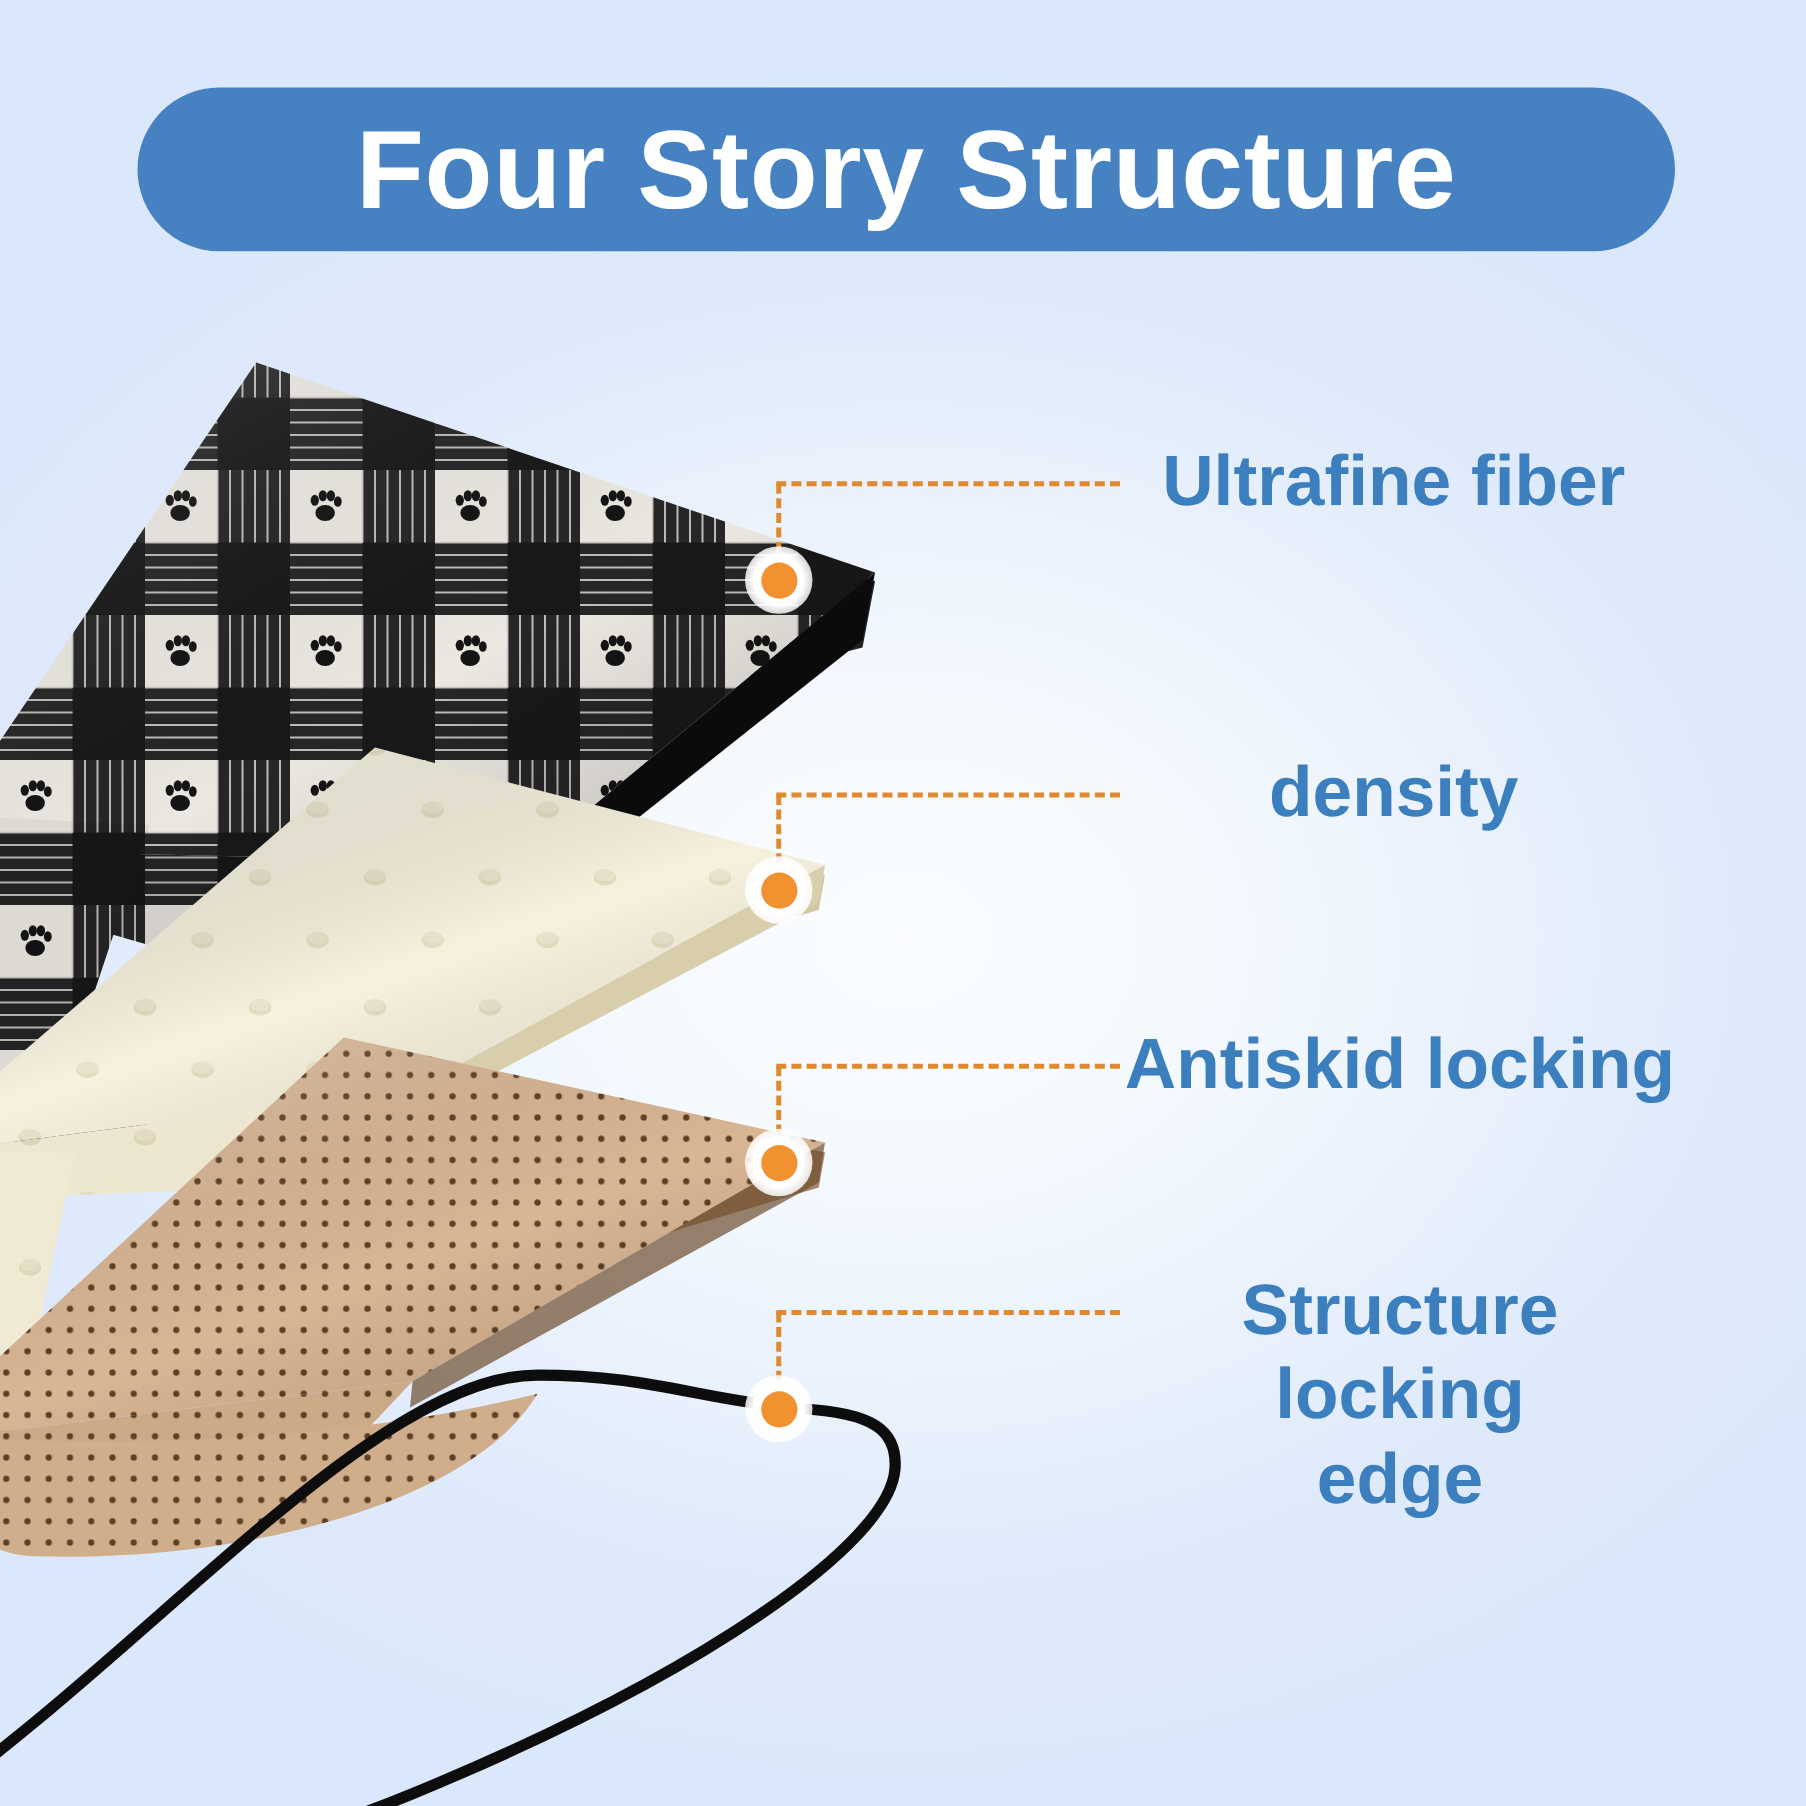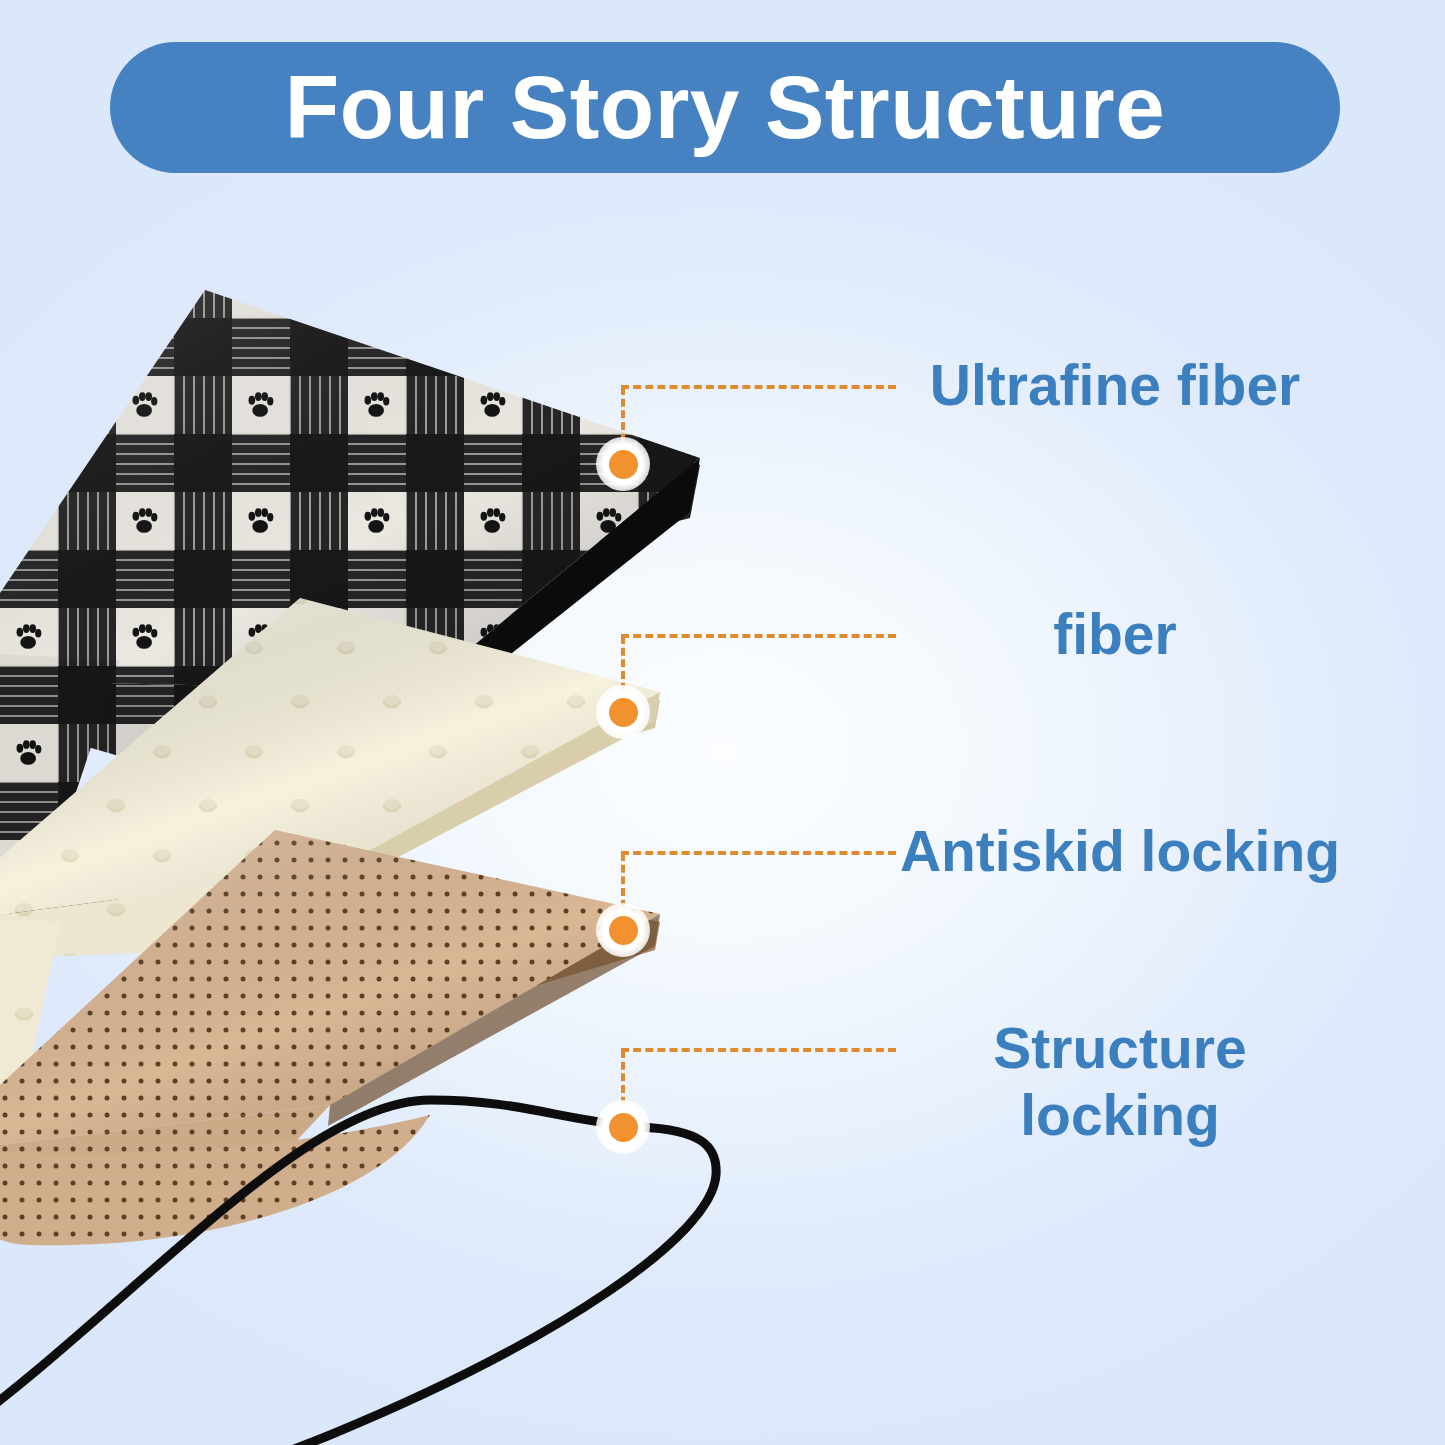--- a/index.html
+++ b/index.html
@@ -24,21 +24,21 @@
         #e9f1fc 54%,
         #dfeafb 74%,
         #dbe8fb 100%);
     overflow: hidden;
   }
 
   
   #title-banner {
     position: absolute;
     left: 110px;
-    top: 42px;
+    top: 70px;
     width: 1230px;
     height: 131px;
     background: #4682c2;
     border-radius: 66px;
     display: flex;
     align-items: center;
     justify-content: center;
   }
   #title-text {
     color: #ffffff;
@@ -276,21 +276,21 @@
 
   <div class="callout">
     <div class="callout-leader">
       <div class="leader-v" style="left:621px; top:636px; height:78px;"></div>
       <div class="leader-h" style="left:621px; top:634px; width:275px;"></div>
     </div>
     <div class="callout-marker" style="left:596px; top:685px;">
       <div class="callout-dot"></div>
     </div>
     <div class="callout-label" style="left:905px; top:601px; width:420px;">
-      <div>fiber</div>
+      <div>density</div>
     </div>
   </div>
 
   <div class="callout">
     <div class="callout-leader">
       <div class="leader-v" style="left:621px; top:853px; height:78px;"></div>
       <div class="leader-h" style="left:621px; top:851px; width:275px;"></div>
     </div>
     <div class="callout-marker" style="left:596px; top:903px;">
       <div class="callout-dot"></div>
@@ -303,16 +303,17 @@
   <div class="callout">
     <div class="callout-leader">
       <div class="leader-v" style="left:621px; top:1050px; height:78px;"></div>
       <div class="leader-h" style="left:621px; top:1048px; width:275px;"></div>
     </div>
     <div class="callout-marker" style="left:596px; top:1100px;">
       <div class="callout-dot"></div>
     </div>
     <div class="callout-label" style="left:890px; top:1015px; width:460px;">
       <div>Structure locking</div>
+      <div>edge</div>
     </div>
   </div>
 
 </div>
 
 </body></html>

